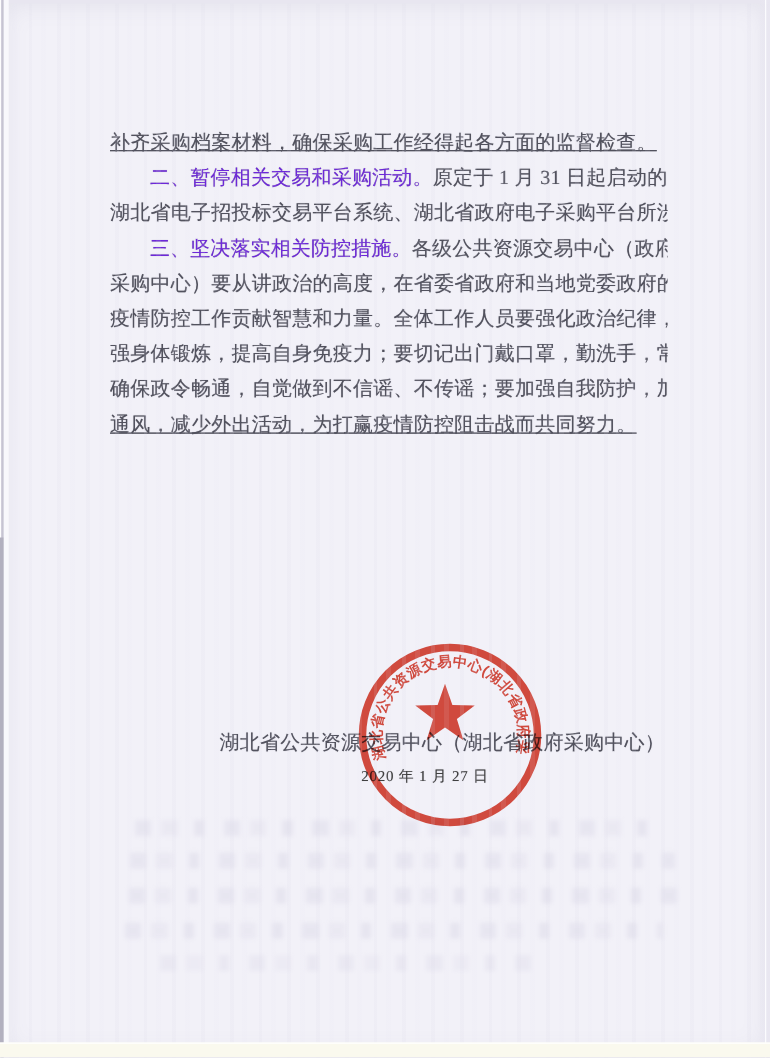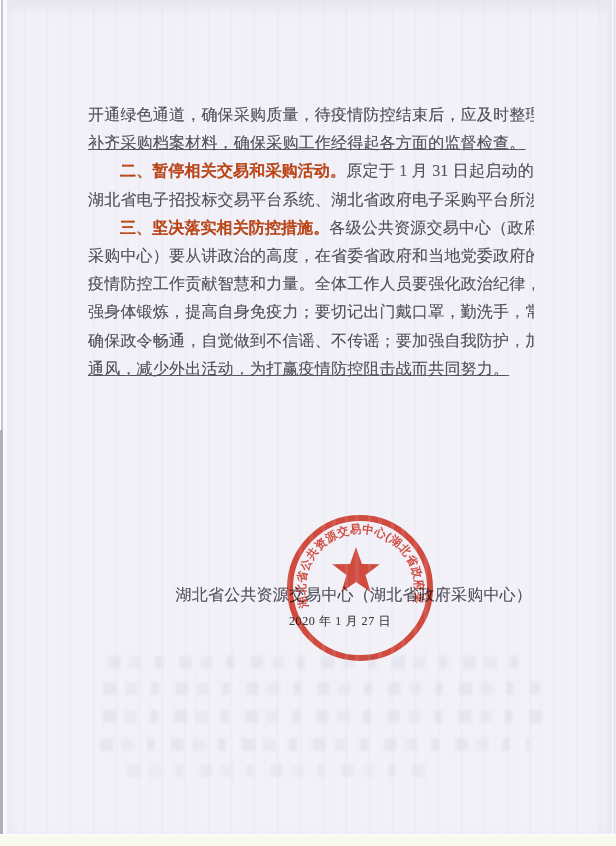--- a/index.html
+++ b/index.html
@@ -34,21 +34,21 @@
   .textblock { position:absolute; left:88px; top:101px; width:446px; }
   .line {
     height:28.2px; line-height:28.2px; font-size:16px;
     color:#52525e; letter-spacing:.2px;
     text-align:justify; text-align-last:justify;
     text-shadow:0 0 .6px rgba(82,82,94,.55);
     white-space:nowrap; overflow:hidden;
   }
   .line.end { text-align-last:left;text-decoration:underline; }
   .line.indent { text-indent:32px; }
-  .lead { font-weight:bold; color:#c2410c; font-family:"Liberation Sans", sans-serif; letter-spacing:.1px; }
+  .lead { font-weight:normal; color:#6d28d9; font-family:"Liberation Sans", sans-serif; letter-spacing:.1px; }
 
   
   .sig-org {
     position:absolute; top:583px; right:84px; line-height:24px; font-size:16px;
     color:#52525e; letter-spacing:.2px; text-shadow:0 0 .6px rgba(82,82,94,.5);
   }
   .sig-date {
     position:absolute; top:609px; left:289px; line-height:24px; font-size:12px;
     color:#404040; letter-spacing:.6px; text-shadow:0 0 .6px rgba(82,82,94,.5);
   }
@@ -69,21 +69,20 @@
       #dcdae8 47px 55px, rgba(0,0,0,0) 55px 71px);
     pointer-events:none;
   }
 </style>
 </head>
 <body>
 
 <div class="page">
 
   <div class="textblock">
-    <div class="line">开通绿色通道，确保采购质量，待疫情防控结束后，应及时整理</div>
     <div class="line end">补齐采购档案材料，确保采购工作经得起各方面的监督检查。</div>
     <div class="line indent"><span class="lead">二、暂停相关交易和采购活动。</span><span>原定于 1 月 31 日起启动的</span></div>
     <div class="line">湖北省电子招投标交易平台系统、湖北省政府电子采购平台所涉</div>
     <div class="line indent"><span class="lead">三、坚决落实相关防控措施。</span><span>各级公共资源交易中心（政府</span></div>
     <div class="line">采购中心）要从讲政治的高度，在省委省政府和当地党委政府的</div>
     <div class="line">疫情防控工作贡献智慧和力量。全体工作人员要强化政治纪律，</div>
     <div class="line">强身体锻炼，提高自身免疫力；要切记出门戴口罩，勤洗手，常</div>
     <div class="line">确保政令畅通，自觉做到不信谣、不传谣；要加强自我防护，加</div>
     <div class="line end">通风，减少外出活动，为打赢疫情防控阻击战而共同努力。</div>
   </div>

